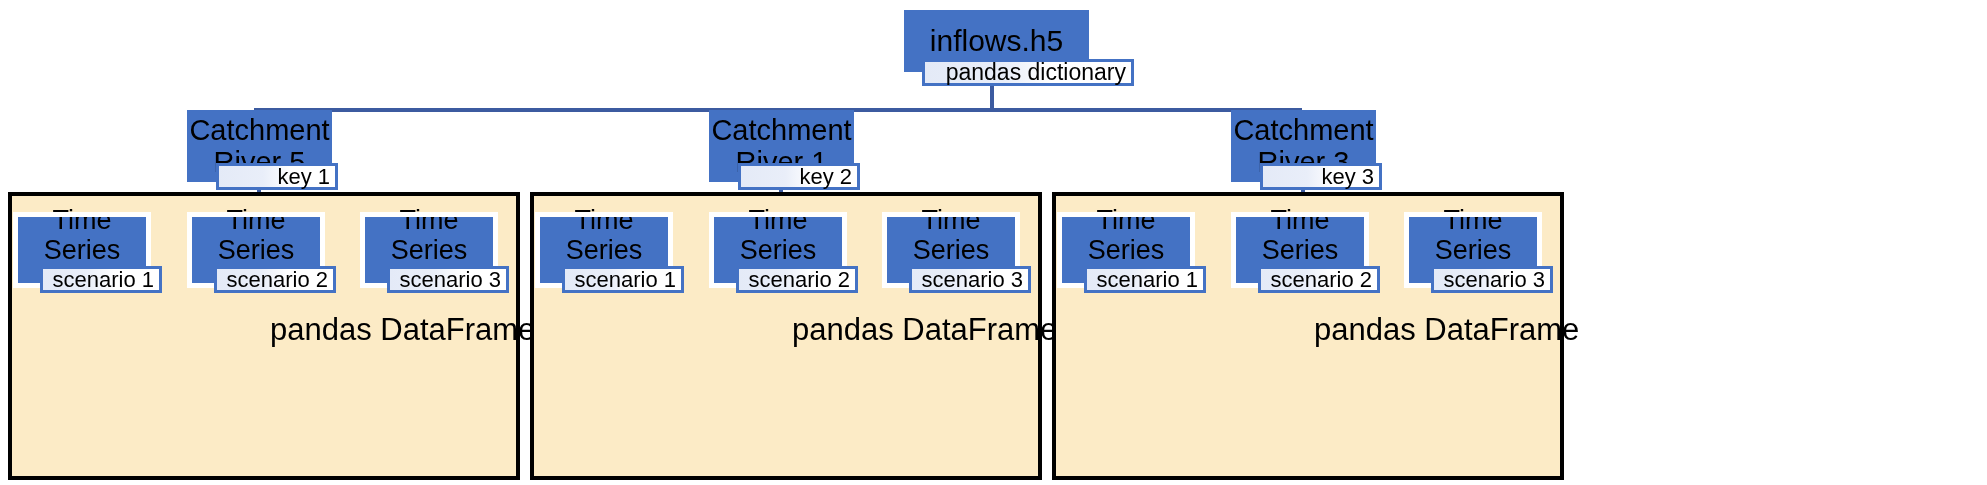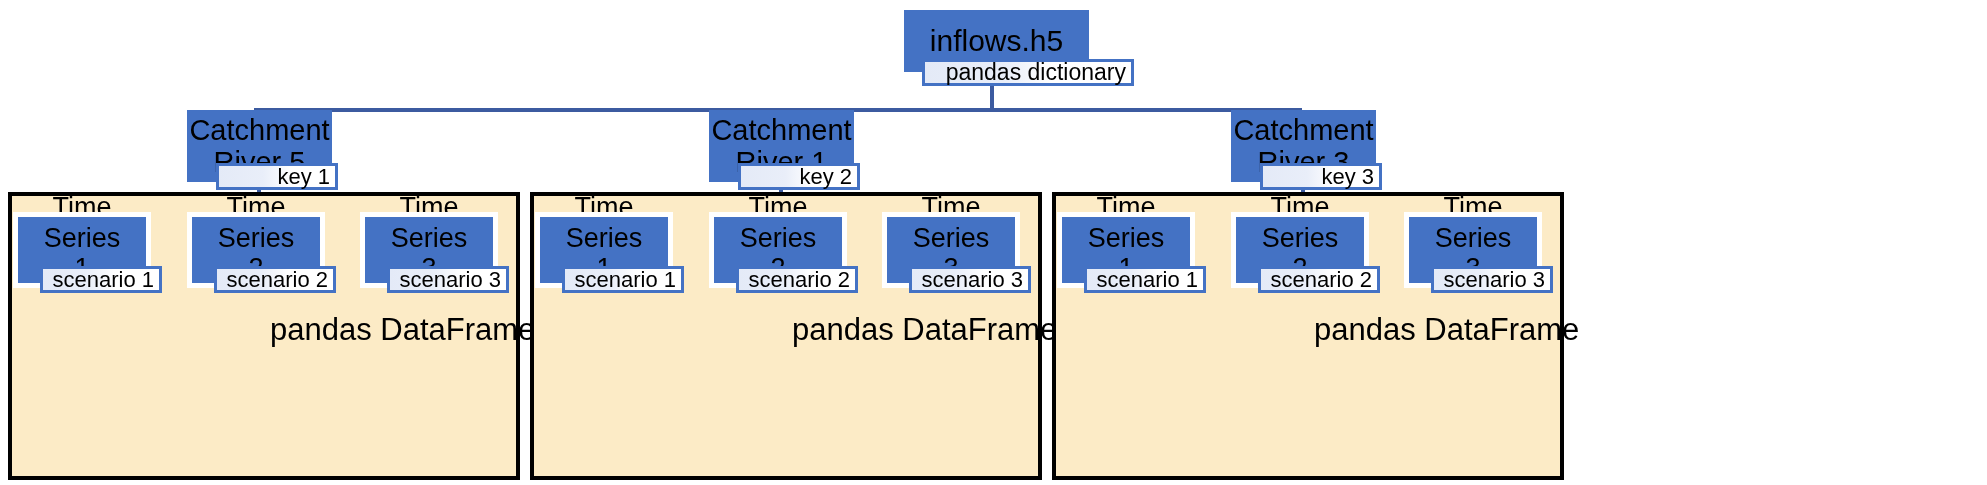--- a/index.html
+++ b/index.html
@@ -48,21 +48,20 @@
     font-size: 30px;
     font-weight: 400;
   }
   .node-catch {
     font-size: 29px;
     font-weight: 400;
   }
   .node-ts {
     font-size: 27px;
     font-weight: 400;
-    align-items: flex-end;
   }
   .node-label-text { display: block; padding: 0 6px; }
 
   
   .tag {
     position: absolute;
     box-sizing: border-box;
     border: 3px solid #4472C4;
     background: linear-gradient(to right, #E4EAF7 0%, #E9EEF9 38%, #ffffff 62%, #ffffff 100%);
     color: #000000;

